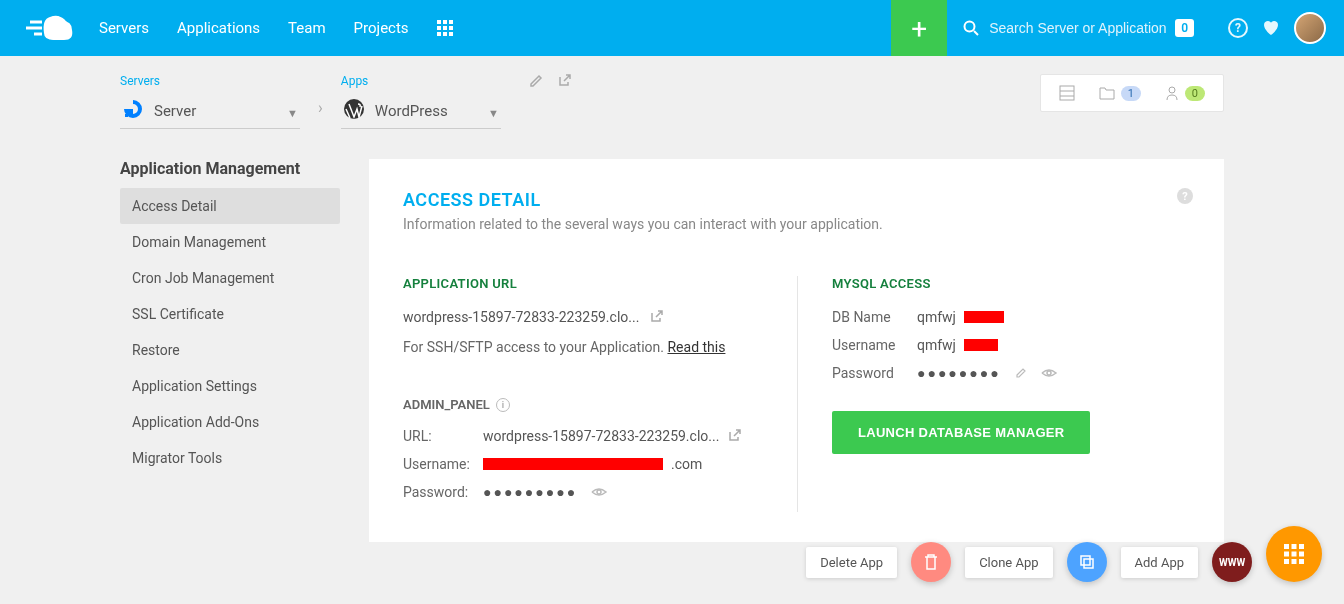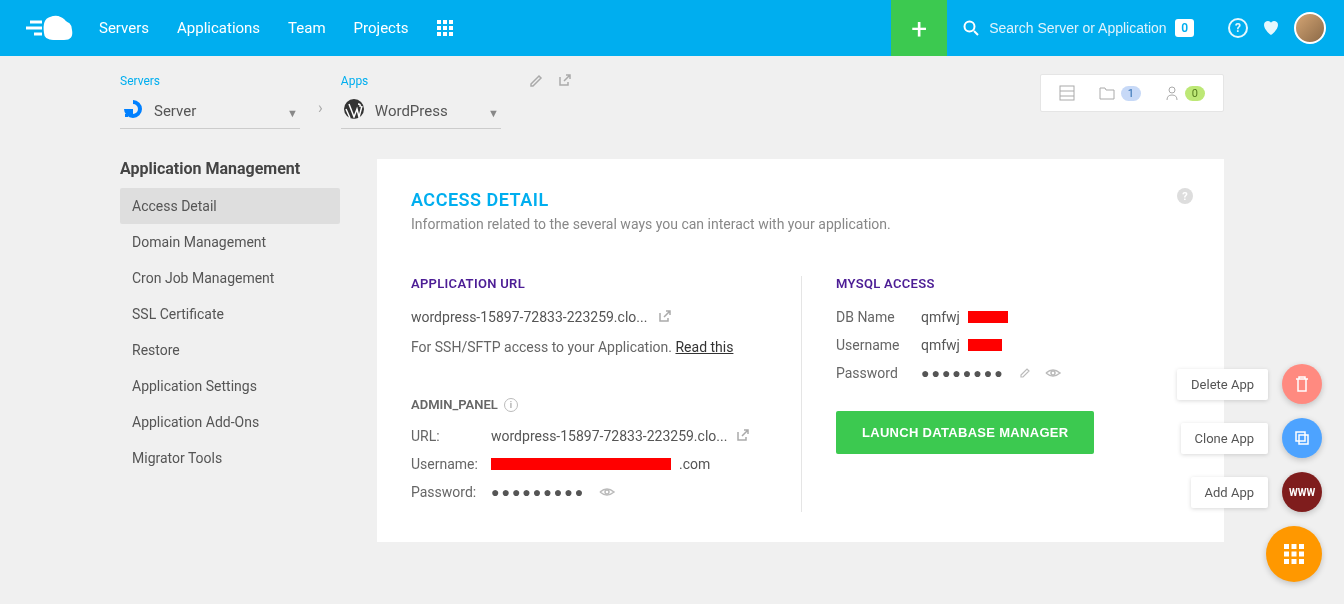--- a/index.html
+++ b/index.html
@@ -29,52 +29,52 @@
 .bc-sel .chev{margin-left:auto;color:#888;font-size:11px}
 .bc-arrow{color:#aaa;margin:24px 18px 0 0;align-self:flex-start}
 .bc-actions{display:flex;gap:14px;color:#aaa;margin-left:10px;align-items:flex-end;padding-bottom:8px}
 
 .stat-box{margin-left:auto;background:#fff;padding:10px 18px;display:flex;align-items:center;gap:24px;border:1px solid #e5e5e5;border-radius:2px}
 .stat-item{display:flex;align-items:center;gap:6px;color:#aaa}
 .stat-badge{border-radius:9px;padding:1px 7px;font-size:11px}
 .stat-badge.blue{background:#c7d9f7;color:#2b6cb0}
 .stat-badge.green{background:#bde876;color:#567d1e}
 
-.main-row{display:flex;padding:30px 120px 40px;gap:37px;align-items:flex-start}
+.main-row{display:flex;padding:30px 120px 40px;gap:29px;align-items:flex-start}
 .sidebar{width:220px}
 .sidebar h3{font-size:16px;font-weight:700;color:#444;margin-bottom:10px}
 .sidebar .mi{padding:10px 12px;font-size:14px;color:#555;cursor:pointer}
 .sidebar .mi.active{background:#dedede;border-radius:2px}
 
 .content{flex:1;background:#fff;padding:30px 34px;position:relative}
 .content h2{color:#00aeef;font-size:18px;font-weight:600;letter-spacing:.5px}
 .content .subtitle{color:#888;font-size:14px;margin-top:6px}
 .help-top{position:absolute;top:28px;right:30px;color:#ccc}
 
 .cols{display:flex;gap:36px;margin-top:44px}
 .col-l{flex:1}
 .col-r{flex:1;border-left:1px solid #e5e5e5;padding-left:34px}
-.sect-title{color:#4c1d95;font-size:13px;font-weight:600;letter-spacing:.3px;margin-bottom:18px}
+.sect-title{color:#15803d;font-size:13px;font-weight:600;letter-spacing:.3px;margin-bottom:18px}
 .url-line{display:flex;align-items:center;gap:10px;color:#555;font-size:14px;margin-bottom:14px}
 .ext-icon{color:#aaa}
 .ssh-note{color:#666;font-size:14px}
 .ssh-note .lnk{color:#333;text-decoration:underline;cursor:pointer}
 .admin-title{color:#666;font-size:13px;font-weight:600;margin-top:42px;margin-bottom:16px;display:flex;align-items:center;gap:6px}
 .info-ic{width:14px;height:14px;border:1px solid #bbb;border-radius:50%;display:inline-flex;align-items:center;justify-content:center;font-size:9px;color:#aaa}
 .kv-row{display:flex;align-items:center;font-size:14px;color:#555;margin-bottom:12px}
 .kv-row .k{width:80px;color:#666}
 .kv-row .v{display:flex;align-items:center;gap:8px}
 .redact{display:inline-block;background:#ff0000;height:12px}
 .dots{letter-spacing:2px;color:#555}
 .eye-ic,.pen-ic{color:#bbb;margin-left:6px}
 
 .col-r .kv-row .k{width:85px}
 .launch-btn{background:#3cc950;color:#fff;border:none;padding:14px 26px;font-size:13px;font-weight:600;letter-spacing:.3px;margin-top:18px;cursor:pointer;border-radius:2px}
 
-.fab-col{position:fixed;right:22px;bottom:22px;display:flex;flex-direction:column;align-items:flex-end;gap:14px}
+.fab-col{position:fixed;right:22px;bottom:22px;display:flex;flex-direction:row;align-items:flex-end;gap:14px}
 .fab-row{display:flex;align-items:center;gap:14px}
 .fab-label{background:#fff;padding:8px 14px;font-size:13px;color:#555;border-radius:2px;box-shadow:0 1px 4px rgba(0,0,0,.15)}
 .fab{width:40px;height:40px;border-radius:50%;display:flex;align-items:center;justify-content:center;color:#fff;font-size:16px;box-shadow:0 2px 6px rgba(0,0,0,.2);cursor:pointer}
 .fab.red{background:#ff8a80}
 .fab.blue{background:#4da3ff}
 .fab.orange{background:#7f1d1d;font-size:10px;font-weight:700}
 .fab.main{width:56px;height:56px;background:#ff9800;font-size:22px}
 
 svg{display:block}
 </style>

